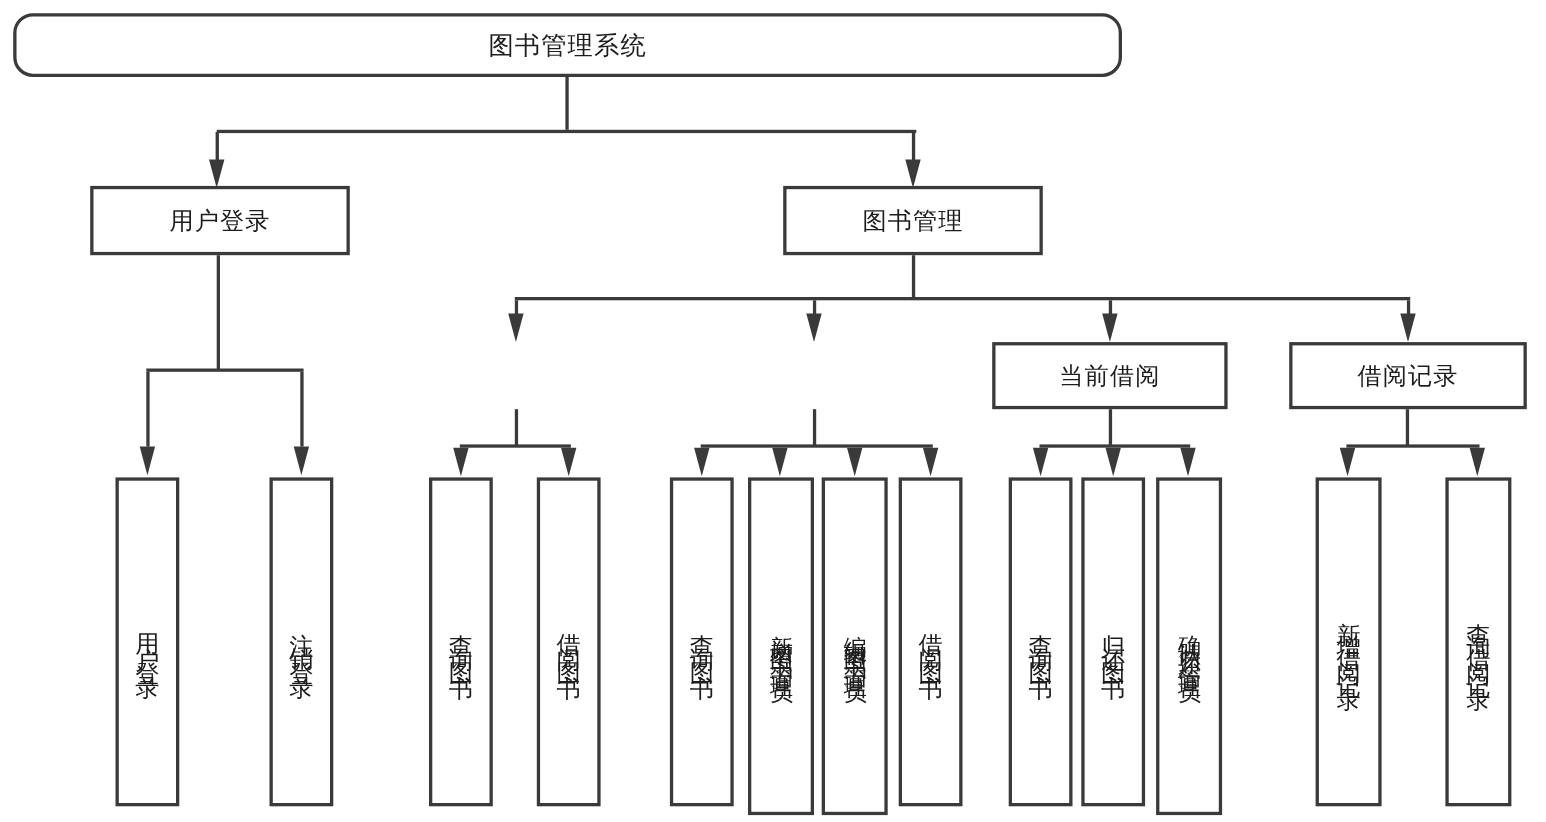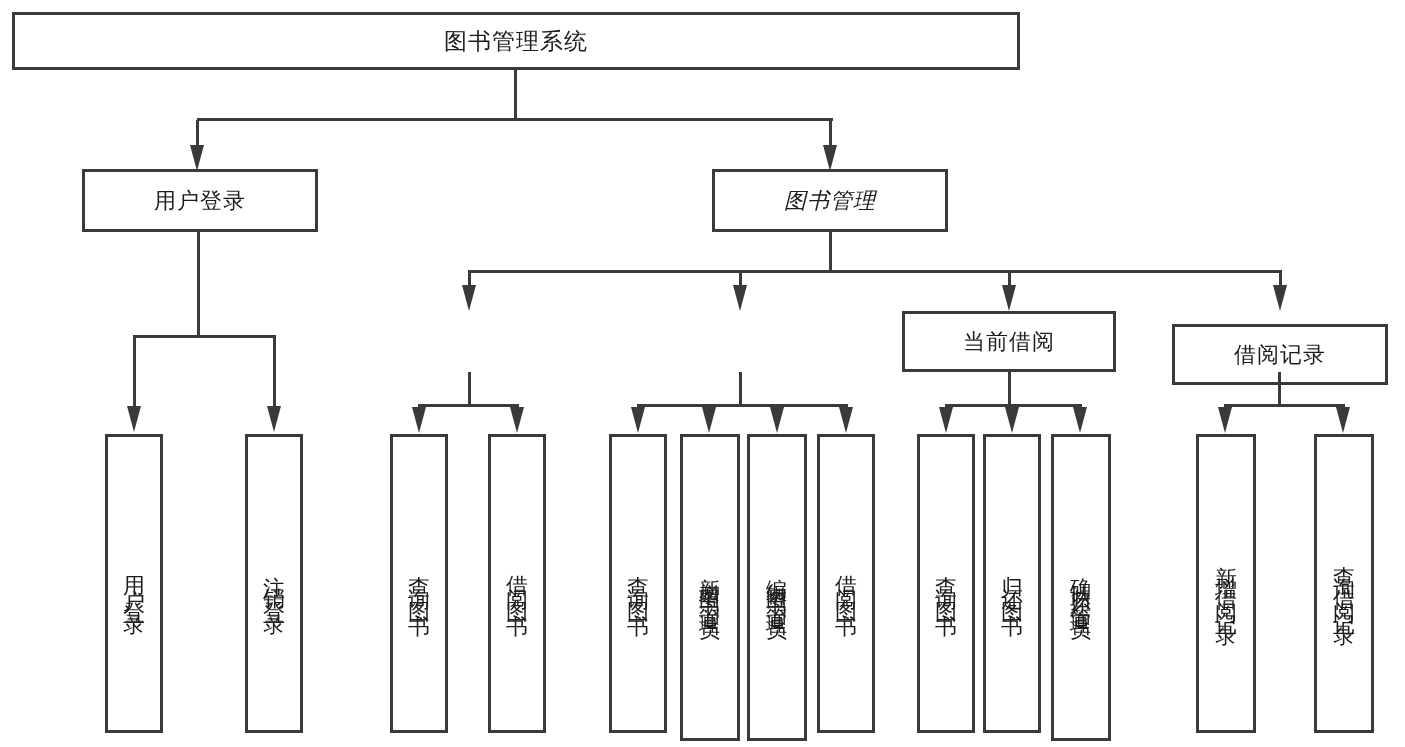--- a/index.html
+++ b/index.html
@@ -41,52 +41,52 @@
     position:absolute;right:5px;bottom:4px;
     font-size:19px;color:var(--watermark);letter-spacing:1px;
     background:transparent;
   }
 </style>
 </head>
 <body>
 
 <div class="canvas">
 
-  <div class="box root-box" style="left:12px;top:12px;width:1008px;height:58px;">图书管理系统</div>
+  <div class="box root-box" style="left:12px;top:12px;width:1008px;height:58px;border-radius:18px;">图书管理系统</div>
 
   <div class="vl" style="left:514px;top:70px;height:48px;"></div>
   <div class="hl" style="left:197px;top:118px;width:636px;"></div>
   <div class="vl" style="left:196px;top:120px;height:28px;"></div>
   <div class="arrow" style="left:190px;top:145px;"></div>
   <div class="vl" style="left:829px;top:120px;height:28px;"></div>
   <div class="arrow" style="left:823px;top:145px;"></div>
 
   <div class="box" style="left:82px;top:169px;width:236px;height:63px;">用户登录</div>
-  <div class="box" style="left:712px;top:169px;width:236px;height:63px;font-style:italic;">图书管理</div>
+  <div class="box" style="left:712px;top:169px;width:236px;height:63px;">图书管理</div>
 
   <div class="vl" style="left:197px;top:232px;height:105px;"></div>
   <div class="hl" style="left:133px;top:335px;width:143px;"></div>
   <div class="vl" style="left:133px;top:338px;height:68px;"></div>
   <div class="arrow" style="left:127px;top:406px;"></div>
   <div class="vl" style="left:273px;top:338px;height:68px;"></div>
   <div class="arrow" style="left:267px;top:406px;"></div>
 
   <div class="vl" style="left:829px;top:232px;height:40px;"></div>
   <div class="hl" style="left:468px;top:270px;width:814px;"></div>
   <div class="vl" style="left:468px;top:273px;height:15px;"></div>
   <div class="arrow" style="left:462px;top:285px;"></div>
   <div class="vl" style="left:739px;top:273px;height:15px;"></div>
   <div class="arrow" style="left:733px;top:285px;"></div>
   <div class="vl" style="left:1008px;top:273px;height:15px;"></div>
   <div class="arrow" style="left:1002px;top:285px;"></div>
   <div class="vl" style="left:1279px;top:273px;height:15px;"></div>
   <div class="arrow" style="left:1273px;top:285px;"></div>
 
   <div class="box" style="left:902px;top:311px;width:214px;height:61px;">当前借阅</div>
-  <div class="box" style="left:1172px;top:311px;width:216px;height:61px;margin-top:13px;">借阅记录</div>
+  <div class="box" style="left:1172px;top:311px;width:216px;height:61px;">借阅记录</div>
 
   <div class="vl" style="left:468px;top:372px;height:33px;"></div>
   <div class="hl" style="left:418px;top:404px;width:101px;"></div>
   <div class="arrow" style="left:412px;top:407px;"></div>
   <div class="arrow" style="left:510px;top:407px;"></div>
 
   <div class="vl" style="left:739px;top:372px;height:33px;"></div>
   <div class="hl" style="left:637px;top:404px;width:211px;"></div>
   <div class="arrow" style="left:631px;top:407px;"></div>
   <div class="arrow" style="left:702px;top:407px;"></div>

